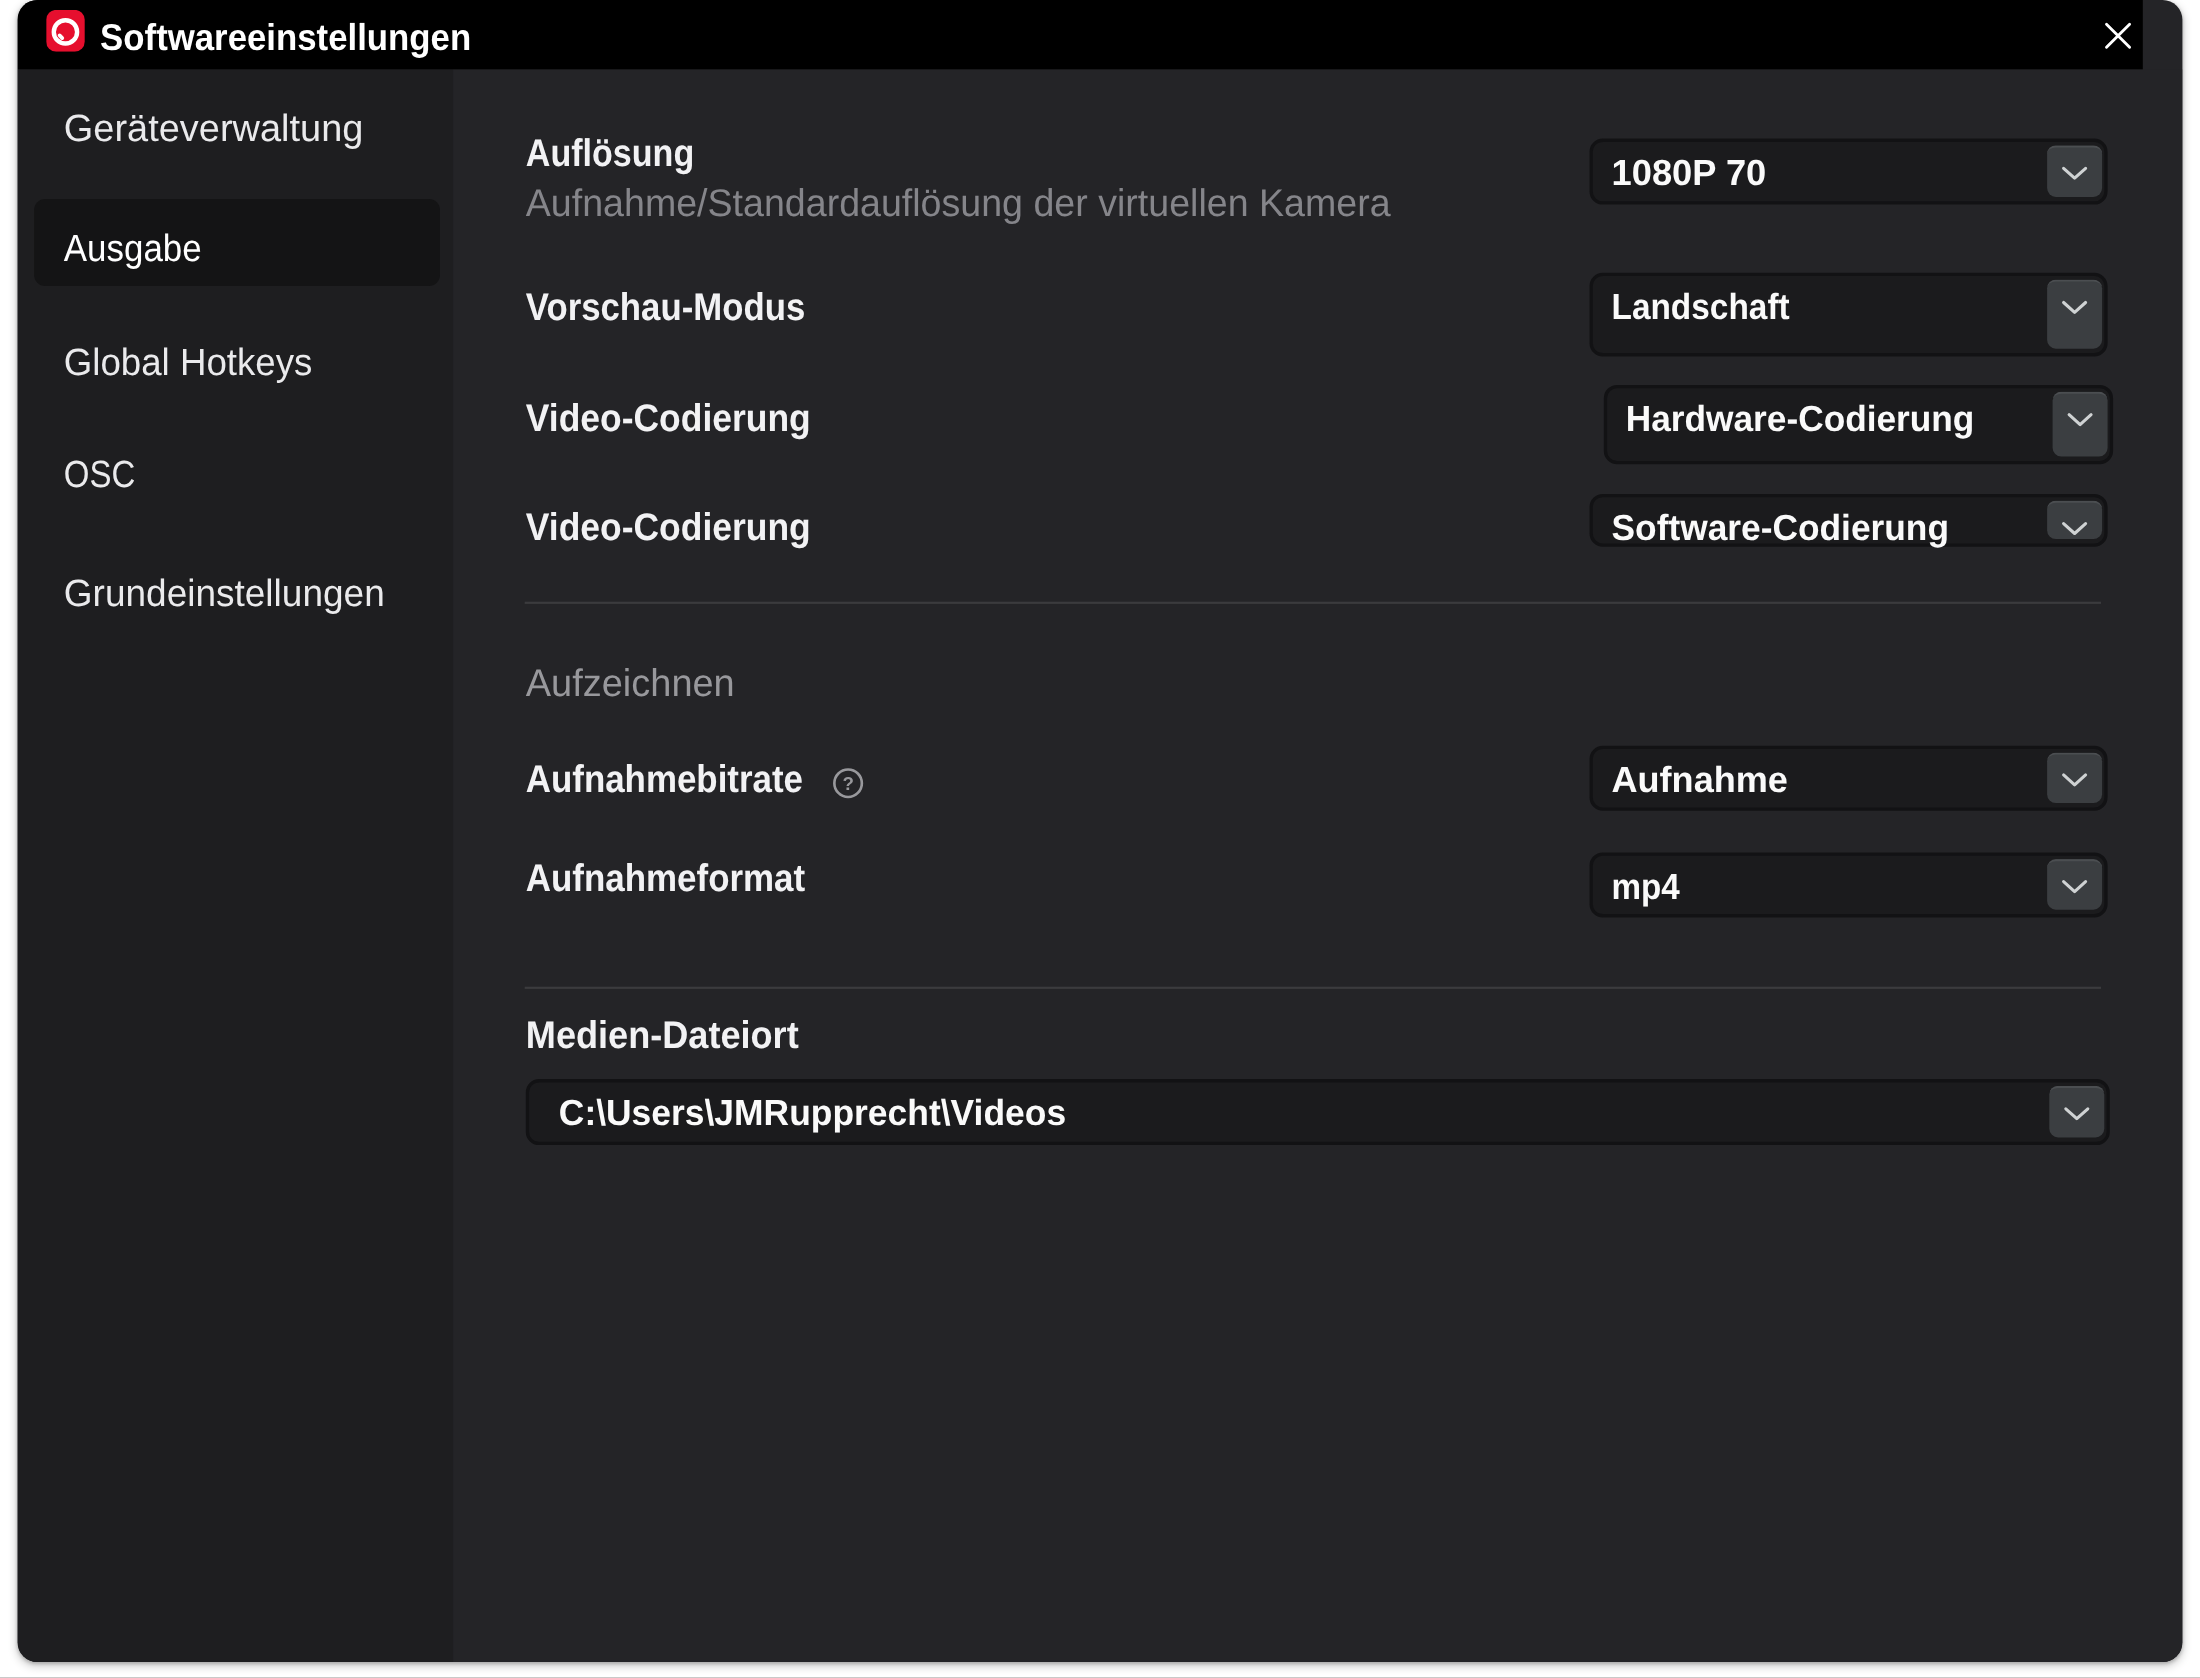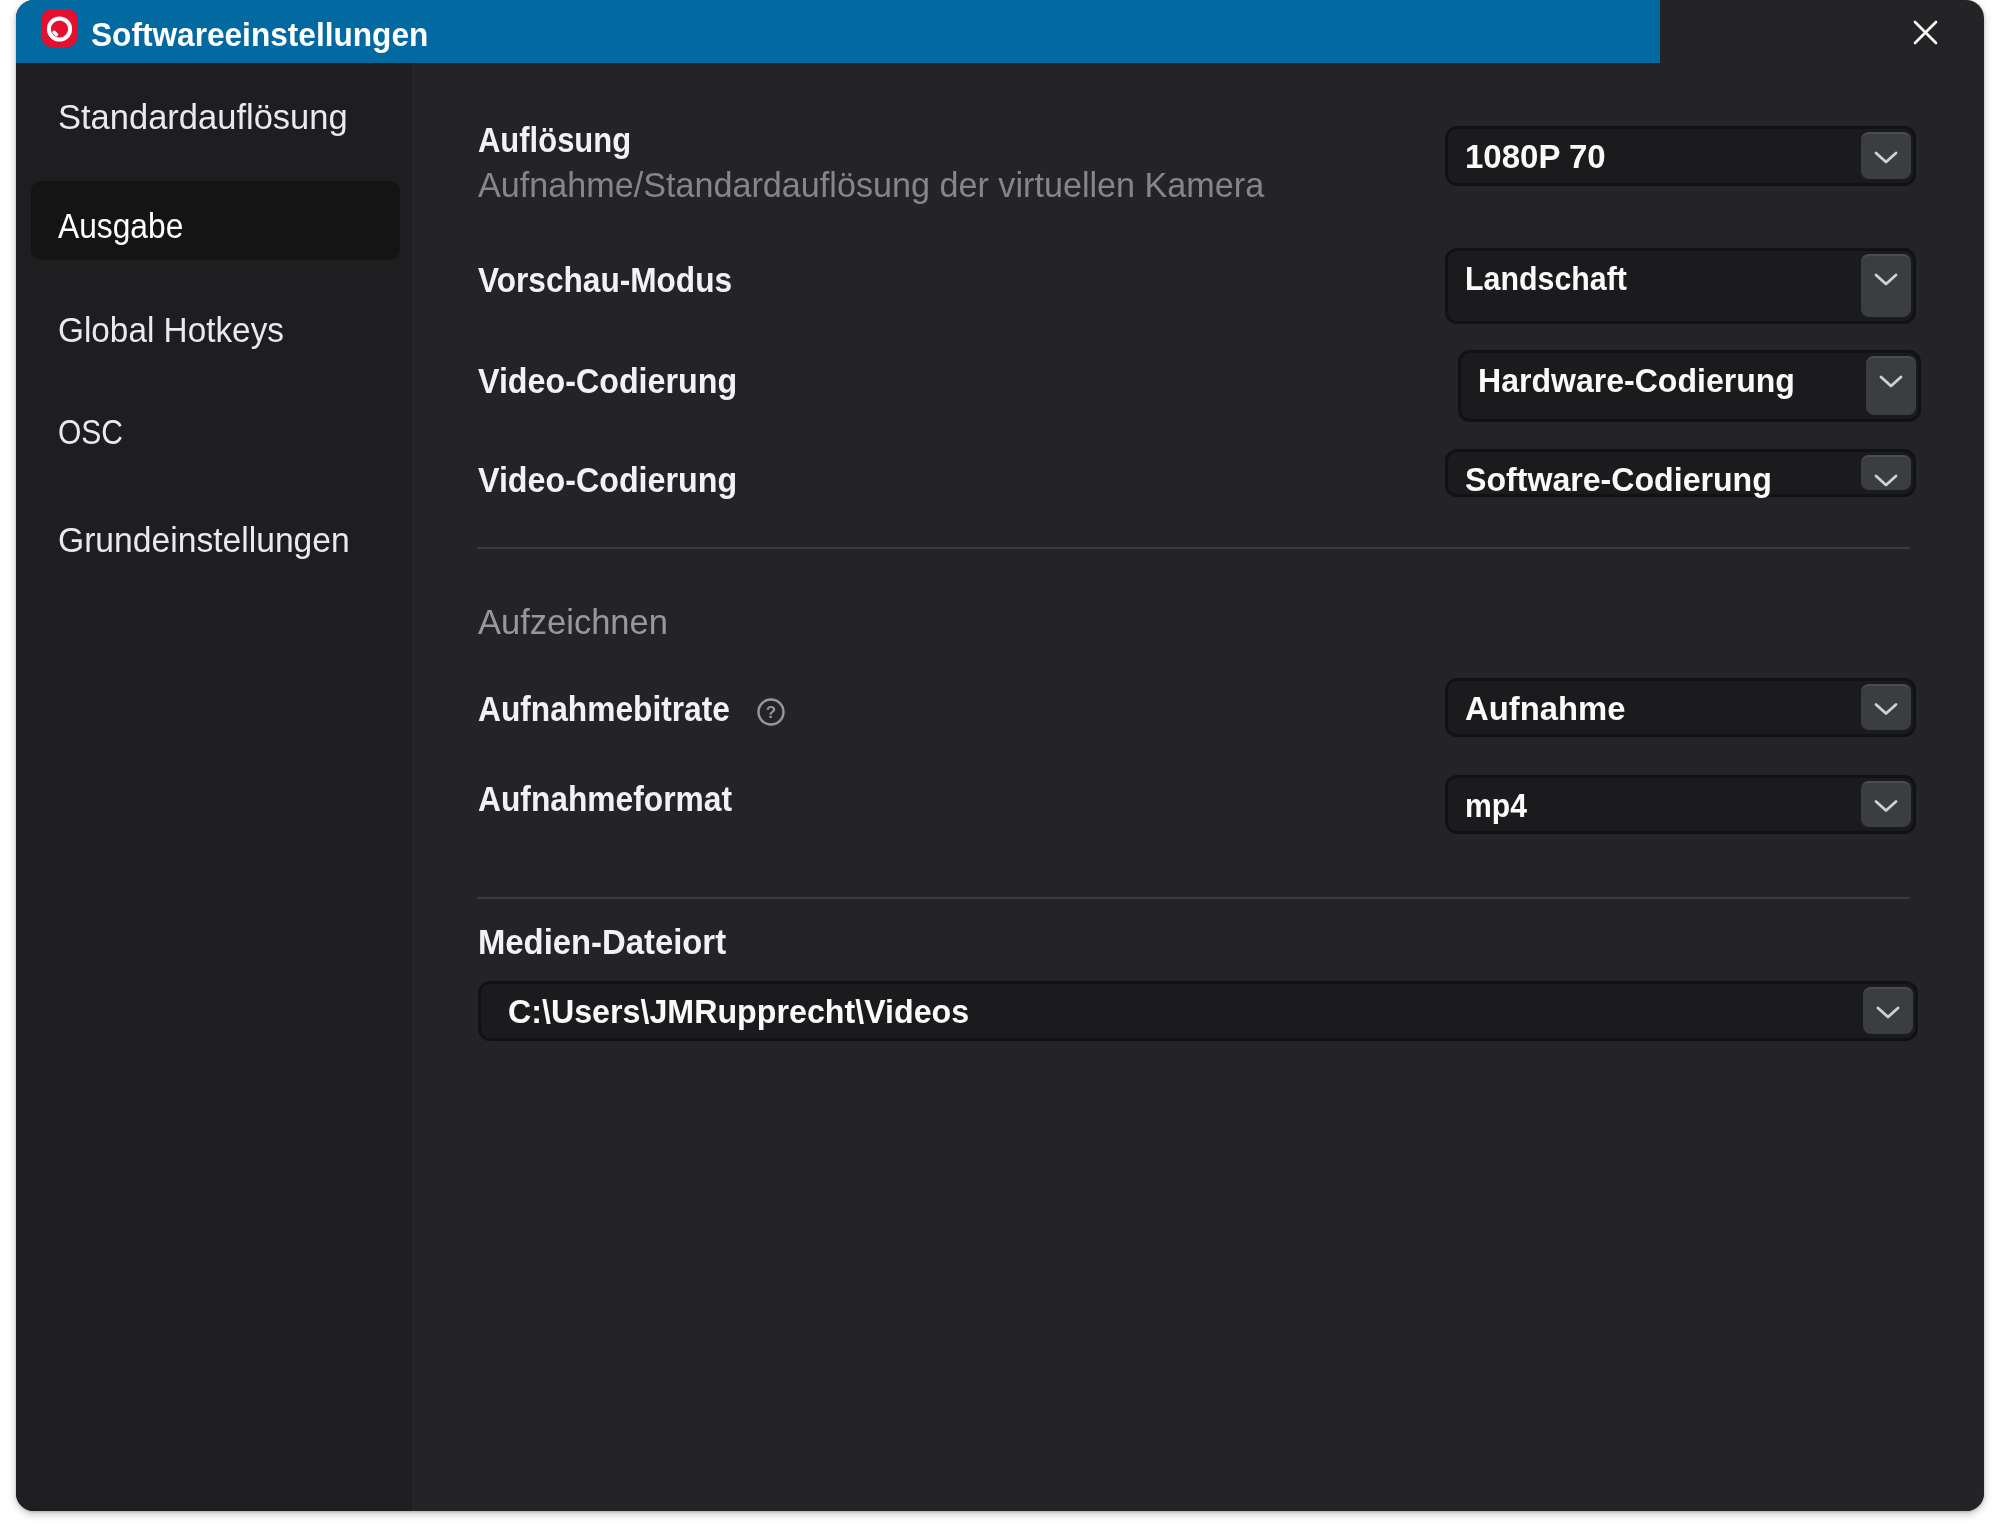--- a/index.html
+++ b/index.html
@@ -2,21 +2,21 @@
 <html><head>
 <meta charset="utf-8">
 <style>
   * { margin:0; padding:0; box-sizing:border-box; }
   html,body { width:2000px; height:1525px; background:#ffffff; font-family:"Liberation Sans", sans-serif; overflow:hidden; }
   .window {
     position:absolute; left:16px; top:0; width:1968px; height:1511px;
     border-radius:18px; overflow:hidden; background:#242427;
     box-shadow:0 3px 9px rgba(0,0,0,.22), 0 1px 3px rgba(0,0,0,.18);
   }
-  .titlebar { position:absolute; left:0; top:0; width:1644px; height:63px; background:#0369a1; }
+  .titlebar { position:absolute; left:0; top:0; width:1932px; height:63px; background:#000000; }
   .logo { position:absolute; left:26px; top:9px; width:36px; height:38px; }
   .title-text { position:absolute; left:75px; top:17px; font-size:34px; font-weight:700; color:#ffffff; line-height:34px; transform:scaleX(0.93); transform-origin:0 0; white-space:pre; }
   .close { position:absolute; left:1897px; top:20px; width:25px; height:25px; }
 
   .sidebar { position:absolute; left:0; top:63px; width:396px; height:1448px; background:#1e1e20; }
   .menu-item { position:absolute; left:42px; font-size:34.5px; font-weight:400; color:#eaeaec; line-height:34.5px; transform-origin:0 0; white-space:pre; }
   .sel-pill { position:absolute; left:15px; top:118px; width:369px; height:79px; background:#141415; border-radius:10px; }
 
   .main { position:absolute; left:396px; top:63px; width:1572px; height:1448px; background:#242427; }
   .label { position:absolute; left:66px; font-size:35px; font-weight:700; color:#f2f2f4; line-height:35px; transform-origin:0 0; white-space:pre; }
@@ -25,21 +25,21 @@
 
   .select { position:absolute; background:#1b1b1d; border:3px solid #121214; border-radius:12px; }
   .select .val { position:absolute; left:17px; top:11px; font-size:33px; font-weight:700; color:#fafafa; line-height:33px; transform-origin:0 0; white-space:pre; }
   .select .btn { position:absolute; right:2px; top:3px; bottom:4px; width:50px; background:#3b3e41; border-radius:8px; border-top:2px solid #4b4e51; }
   .help { position:absolute; }
 </style>
 </head>
 <body>
 <div class="window">
   <div class="sidebar">
-    <div class="menu-item" style="top:37px; transform:scaleX(1.0);">Standardauflösung</div>
+    <div class="menu-item" style="top:37px; transform:scaleX(1.0);">Geräteverwaltung</div>
     <div class="sel-pill"></div>
     <div class="menu-item" style="top:145.6px; color:#ffffff; transform:scaleX(0.92);">Ausgabe</div>
     <div class="menu-item" style="top:250px; transform:scaleX(0.966);">Global Hotkeys</div>
     <div class="menu-item" style="top:351.5px; transform:scaleX(0.87);">OSC</div>
     <div class="menu-item" style="top:459.9px; transform:scaleX(0.975);">Grundeinstellungen</div>
   </div>
 
   <div class="main">
 
     <div class="label" style="top:59.2px; transform:scaleX(0.885);">Auflösung</div>

